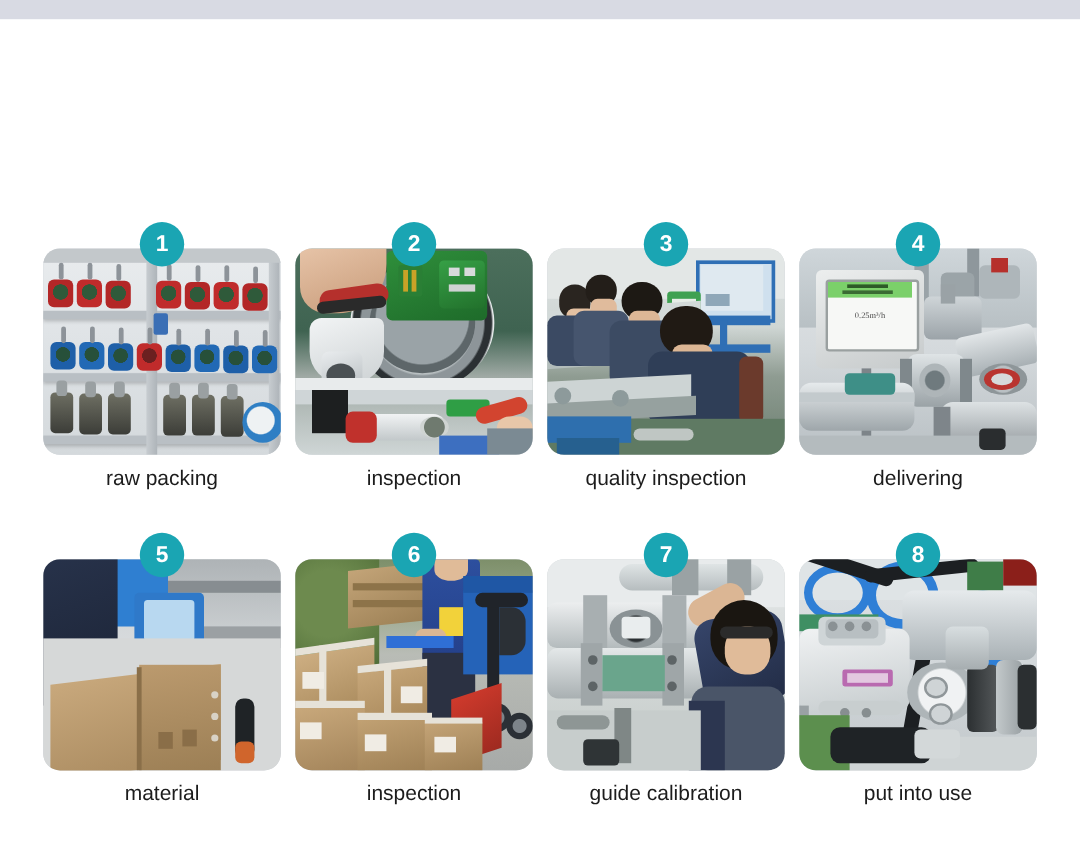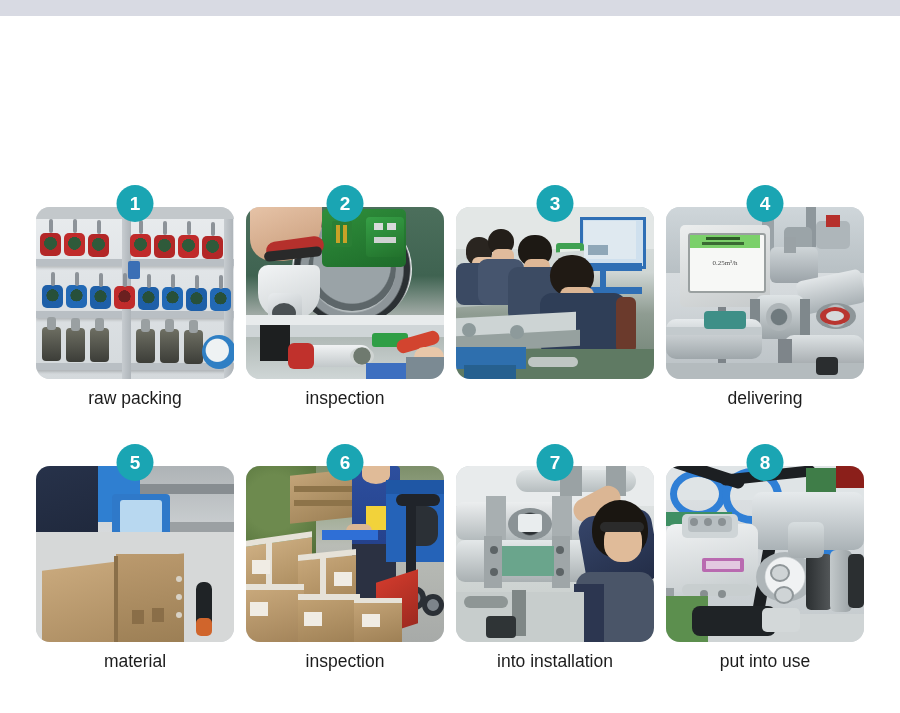--- a/index.html
+++ b/index.html
@@ -268,20 +268,21 @@
             <div class="el" style="left:6px;top:116px;width:14px;height:14px;border-radius:50%;background:#8d9a9b"></div>
             <div class="el" style="left:54px;top:118px;width:14px;height:14px;border-radius:50%;background:#8d9a9b"></div>
             <div class="el" style="left:0;top:142px;width:198px;height:30px;background:#5f7a63"></div>
             <div class="el" style="left:0;top:140px;width:70px;height:22px;background:#2e6fae"></div>
             <div class="el" style="left:8px;top:158px;width:52px;height:14px;background:#26608f"></div>
             <div class="el" style="left:72px;top:150px;width:50px;height:10px;border-radius:5px;background:#bfc6c3"></div>
           </div>
         </div>
         <div class="badge">3</div>
       </div>
+      <div class="caption">quality inspection</div>
     </div>
 
     <div class="cell">
       <div class="thumb-wrap">
         <div class="thumb">
           <div class="ph p4 soft">
             <div class="el" style="left:0;top:0;width:198px;height:66px;background:linear-gradient(180deg,#cfd6da,#b8c0c4)"></div>
             <div class="el" style="left:96px;top:0;width:12px;height:66px;background:#9aa3a8"></div>
             <div class="el" style="left:140px;top:0;width:10px;height:40px;background:#8e979c"></div>
             <div class="el" style="left:150px;top:14px;width:34px;height:28px;border-radius:5px;background:#aeb6ba"></div>
@@ -433,21 +434,21 @@
             <div class="el" style="left:120px;top:106px;width:78px;height:70px;border-radius:14px;background:#4a5568"></div>
             <div class="el" style="left:118px;top:118px;width:30px;height:58px;background:#2c3650"></div>
             <div class="el" style="left:0;top:126px;width:128px;height:50px;background:#c7cdcc"></div>
             <div class="el" style="left:8px;top:130px;width:44px;height:12px;border-radius:6px;background:#8e9695"></div>
             <div class="el" style="left:56px;top:124px;width:14px;height:46px;background:#7f8786"></div>
             <div class="el" style="left:30px;top:150px;width:30px;height:22px;border-radius:4px;background:#2f3436"></div>
           </div>
         </div>
         <div class="badge">7</div>
       </div>
-      <div class="caption">into installation</div>
+      <div class="caption">guide calibration</div>
     </div>
 
     <div class="cell row2">
       <div class="thumb-wrap">
         <div class="thumb">
           <div class="ph p8 soft">
             <div class="el" style="left:0;top:0;width:198px;height:34px;background:#dfe4e6"></div>
             <div class="el" style="left:4px;top:4px;width:42px;height:34px;border-radius:50%;border:7px solid #2f7fd6;background:transparent"></div>
             <div class="el" style="left:56px;top:2px;width:44px;height:40px;border-radius:50%;border:8px solid #2f7fd6;background:transparent"></div>
             <div class="el" style="left:118px;top:26px;width:52px;height:48px;border-radius:50%;border:9px solid #2f7fd6;background:radial-gradient(circle,#4a6e78 0 60%,transparent 62%)"></div>

